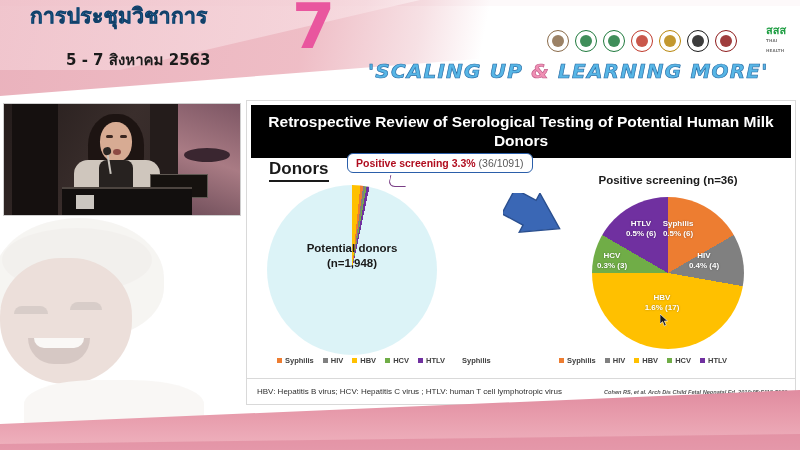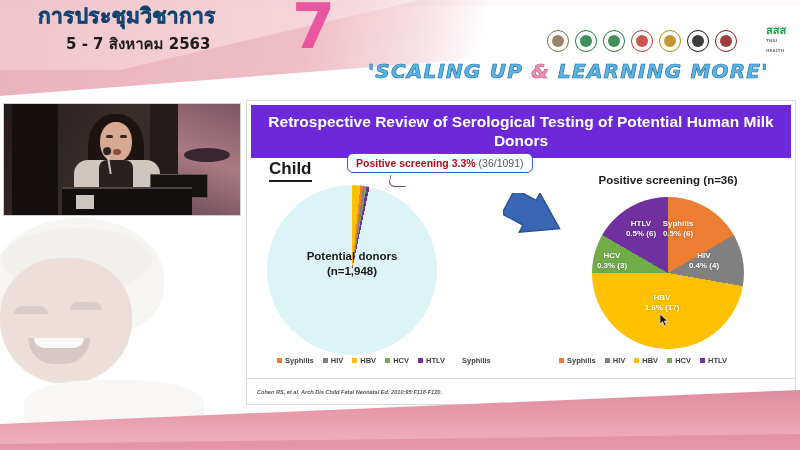--- a/index.html
+++ b/index.html
@@ -39,26 +39,26 @@
   }
 
   
   .hdr { position: absolute; left: 18px; top: 4px; width: 300px; }
   .th-line {
     font-family: "DejaVu Sans", sans-serif;
     font-weight: bold; color: #2b8fd6;
     -webkit-text-stroke: 0.6px #123f67;
     letter-spacing: .3px; white-space: nowrap;
   }
-  .th-l1 { font-size: 21px; line-height: 25px; margin-left: 20px; }
+  .th-l1 { font-size: 21px; line-height: 25px; margin-left: 12px; }
   .th-l2 { font-size: 21px; line-height: 25px; margin-left: 2px; }
   .th-date {
     font-family: "DejaVu Sans", sans-serif;
     font-size: 15px; font-weight: bold; color: #1b1b1b;
-    margin-top: 3px; margin-left: 48px; white-space: nowrap;
+    margin-top: 19px; margin-left: 48px; white-space: nowrap;
   }
   .big7 {
     position: absolute; left: 292px; top: -4px;
     font-family: "DejaVu Sans", sans-serif;
     font-size: 62px; font-weight: bold; color: #e9569e;
     line-height: 62px;
   }
   .tagline {
     position: absolute; left: 368px; top: 59px;
     font-family: "DejaVu Sans", sans-serif;
@@ -114,21 +114,21 @@
   .b-smile{ position:absolute; left:28px; top:124px; width:62px; height:26px; background:#8a6055; border-radius:0 0 34px 34px; }
   .b-smile:after{ content:""; position:absolute; left:6px; top:0; width:50px; height:10px; background:#f2ece6; border-radius:0 0 10px 10px; }
   .b-shirt{ position: absolute; left: 24px; bottom: -12px; width: 180px; height: 60px; background: #eeeae4; border-radius: 40% 40% 0 0; }
 
   
   .slide {
     position: absolute; left: 246px; top: 100px; width: 550px; height: 305px;
     background: #ffffff; border: 1px solid #d9d9d9; overflow: hidden;
   }
   .slide-title {
-    margin: 4px 4px 0 4px; background: #6d28d9; color: #fff;
+    margin: 4px 4px 0 4px; background: #000000; color: #fff;
     text-align: center; padding: 7px 8px 8px 8px;
     font-size: 15.5px; font-weight: bold; line-height: 19px;
   }
   .result-label {
     position: absolute; left: 22px; top: 58px;
     font-size: 17px; font-weight: bold; color: #1a1a1a;
     border-bottom: 2px solid #1a1a1a; padding-bottom: 1px;
   }
   .callout {
     position: absolute; left: 100px; top: 52px;
@@ -156,21 +156,21 @@
     background:
       conic-gradient(from 0deg,
         #ffc000 0deg 5.6deg,
         #ed7d31 5.6deg 7.6deg,
         #808080 7.6deg 8.9deg,
         #70ad47 8.9deg 9.9deg,
         #7030a0 9.9deg 11.9deg,
         #dcf3f7 11.9deg 360deg);
   }
   .pie-left-label {
-    position: absolute; left: 20px; top: 148px; width: 170px;
+    position: absolute; left: 20px; top: 140px; width: 170px;
     text-align: center; font-size: 11.5px; font-weight: bold; color: #1a1a1a;
     line-height: 15px;
   }
 
   .pos-head {
     position: absolute; left: 316px; top: 73px; width: 210px;
     text-align: center; font-size: 11.5px; color: #1a1a1a; font-weight: bold;
   }
   .pie-right {
     position: absolute; left: 345px; top: 96px; width: 152px; height: 152px;
@@ -287,21 +287,21 @@
     <div class="b-eyeL"></div>
     <div class="b-eyeR"></div>
     <div class="b-smile"></div>
     <div class="b-shirt"></div>
   </div>
 
   <div class="slide">
 
     <div class="slide-title">Retrospective Review of Serological Testing of Potential Human Milk Donors</div>
 
-    <div class="result-label">Child</div>
+    <div class="result-label">Donors</div>
 
     <div class="callout">
       <span class="strong">Positive screening 3.3%</span>
       <span class="sub">(36/1091)</span>
     </div>
     <div class="callout-leg"></div>
 
     <div class="pie-left"></div>
     <div class="pie-left-label">
       <div>Potential donors</div>
@@ -384,19 +384,20 @@
           <i class="sw" style="background:#70ad47"></i>
           <span>HCV</span>
         </span>
       <span class="leg-item">
           <i class="sw" style="background:#7030a0"></i>
           <span>HTLV</span>
         </span>
     </div>
 
     <div class="footnote">
+      <span class="fn-text">HBV: Hepatitis B virus; HCV: Hepatitis C virus ; HTLV: human T cell lymphotropic virus</span>
       <span class="fn-cite">Cohen RS, et al. Arch Dis Child Fetal Neonatal Ed. 2010;95:F118-F120.</span>
     </div>
   </div>
 
   <div class="band-bottom"></div>
   <div class="band-bottom-dark"></div>
 </div>
 
 </body></html>

